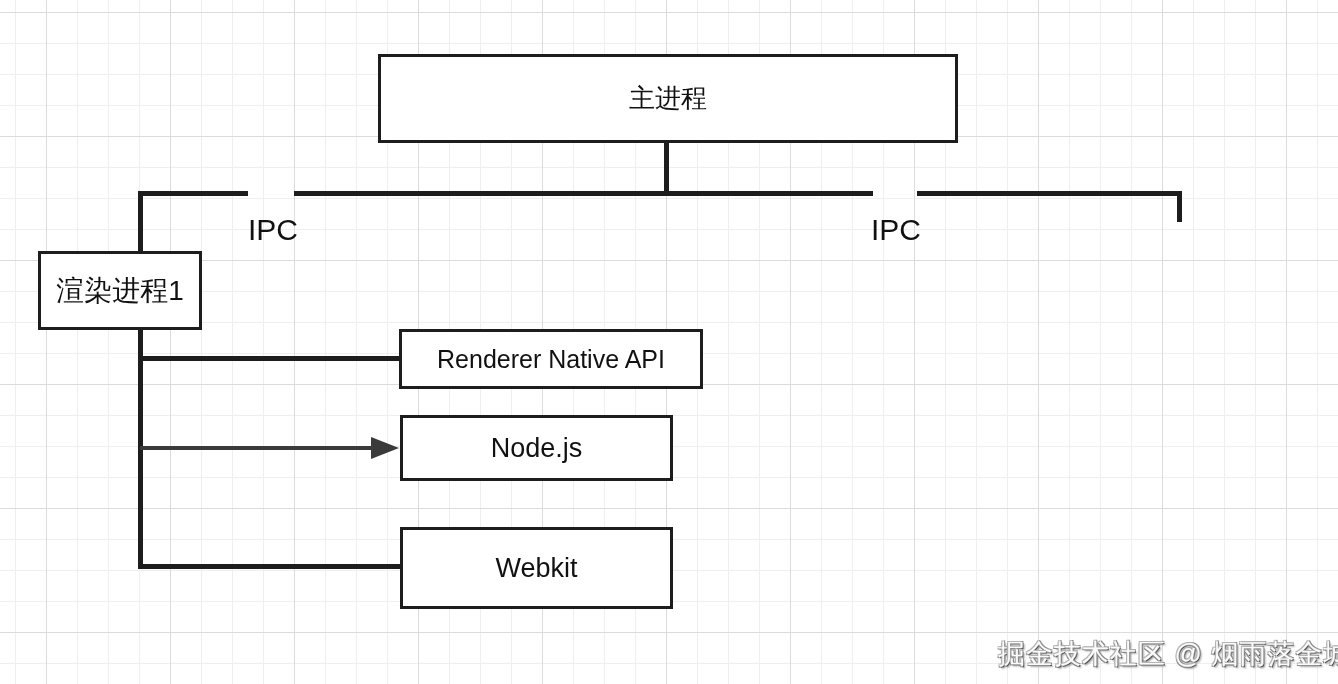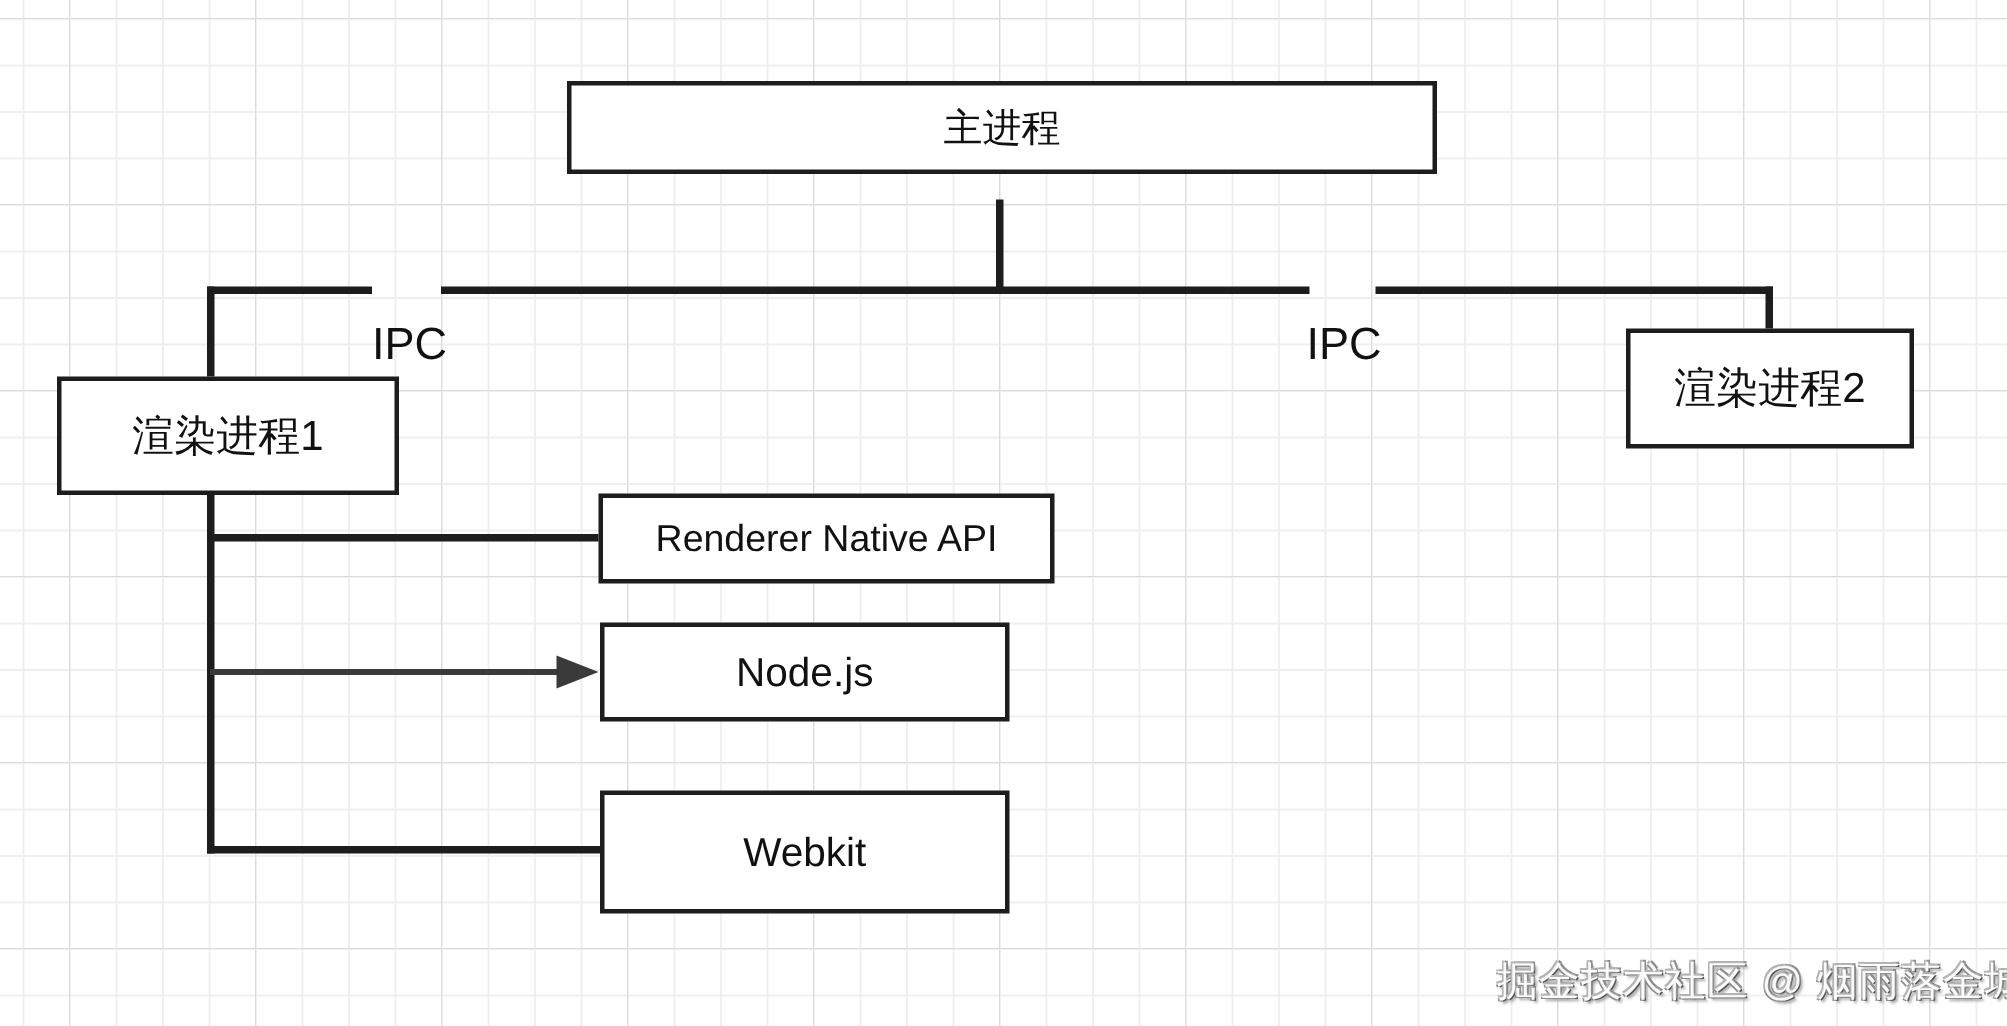--- a/index.html
+++ b/index.html
@@ -100,31 +100,28 @@
 
   <div class="vline" style="left:138px; top:191px; height:62px;"></div>
   <div class="vline" style="left:1177px; top:191px; height:31px;"></div>
 
   <div class="vline" style="left:138px; top:327px; height:242px;"></div>
   <div class="hline" style="left:138px; top:356px; width:263px;"></div>
   <div class="arrow-shaft" style="left:140px; top:446px; width:233px;"></div>
   <div class="arrow-head" style="left:371px; top:437px;"></div>
   <div class="hline" style="left:138px; top:564px; width:264px;"></div>
 
-  <div class="node" style="left:378px; top:54px; width:580px; height:62px;">
+  <div class="node" style="left:378px; top:54px; width:580px; height:89px;">
     <div class="t1">主进程</div>
   </div>
 
-  <div class="node cjk-label" style="left:38px; top:251px; width:228px; height:79px;">
+  <div class="node cjk-label" style="left:38px; top:251px; width:164px; height:79px;">
     <span>渲染进程1</span>
   </div>
 
-  <div class="node cjk-label" style="left:1084px; top:219px; width:192px; height:80px;">
-    <span>渲染进程2</span>
-  </div>
 
   <div class="node en-label" style="left:399px; top:329px; width:304px; height:60px;">
     <span>Renderer Native API</span>
   </div>
 
   <div class="node en-label" style="left:400px; top:415px; width:273px; height:66px; font-size:27px;">
     <span>Node.js</span>
   </div>
 
   <div class="node en-label" style="left:400px; top:527px; width:273px; height:82px; font-size:27px;">

